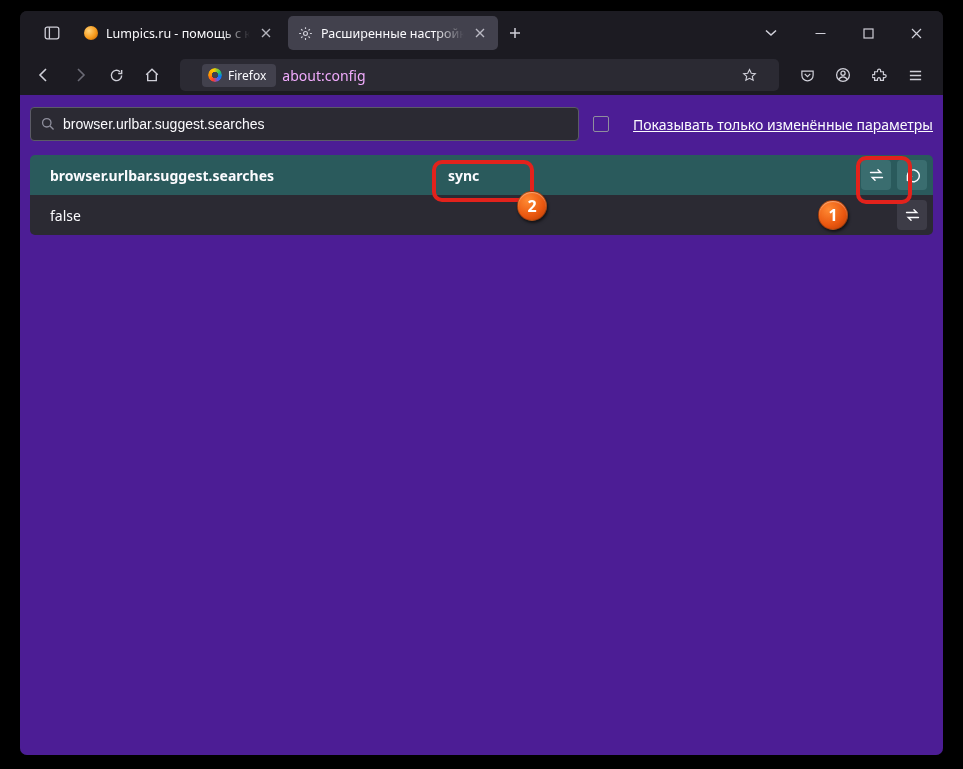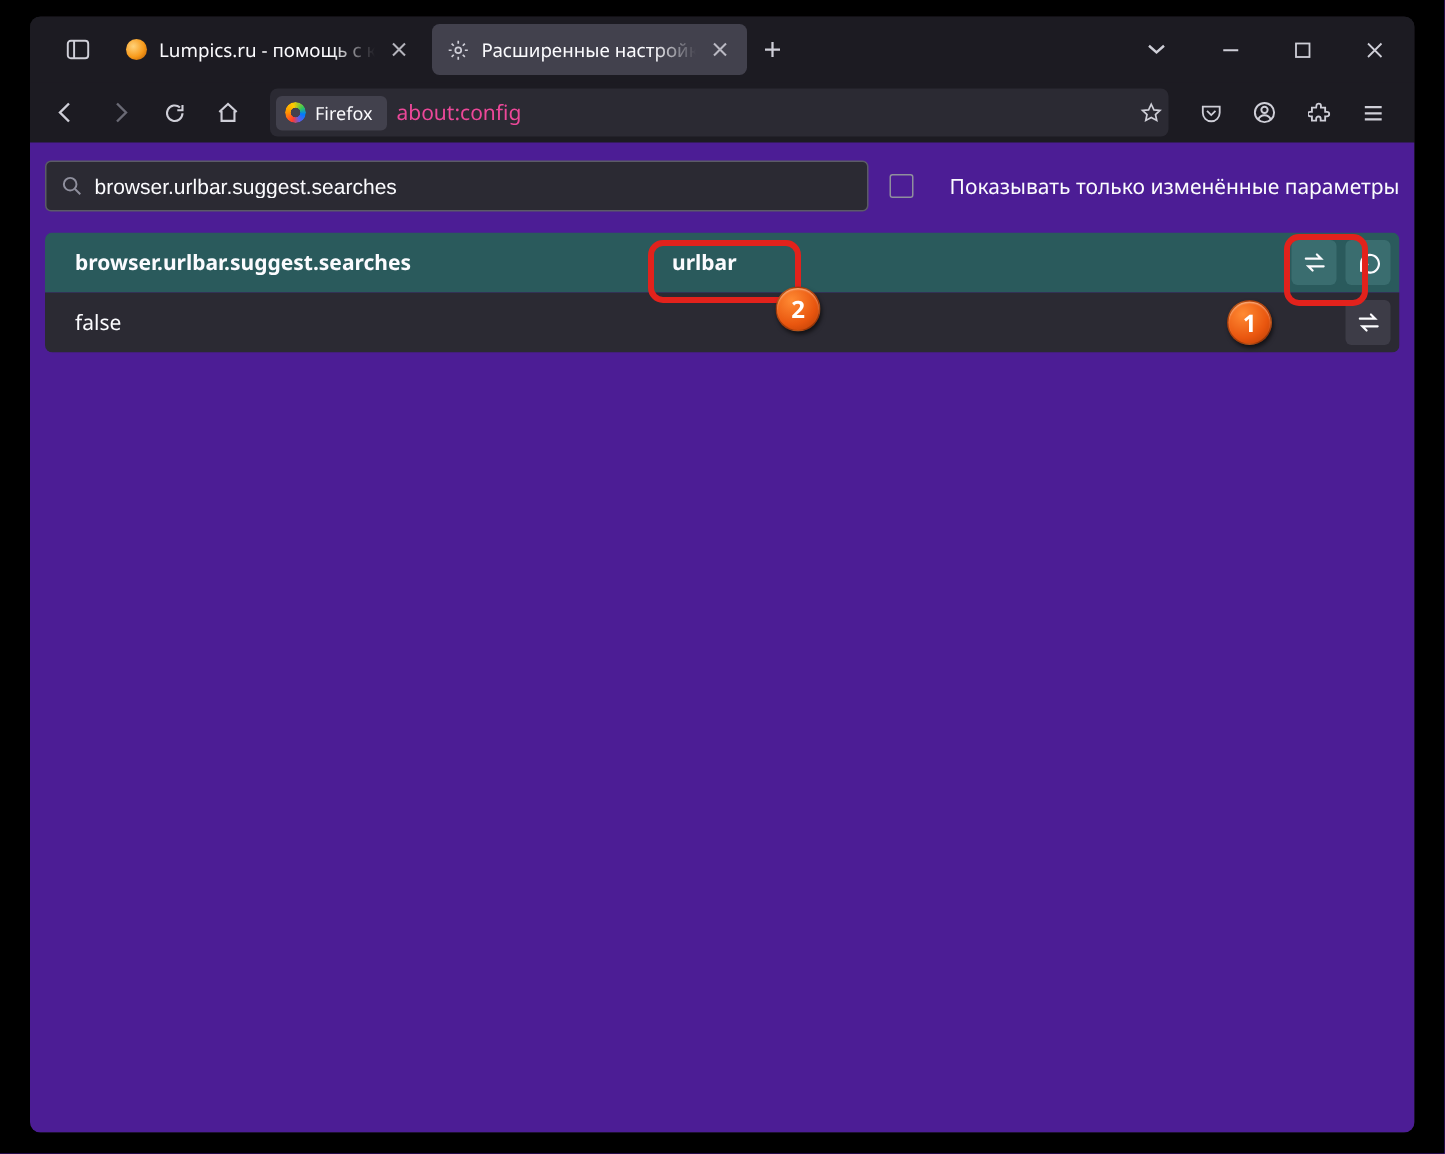--- a/index.html
+++ b/index.html
@@ -54,42 +54,42 @@
   
   .toolbar {
     display:flex; align-items:center; height:40px; padding: 0 8px; gap:4px;
     background:#1c1b22;
   }
   .tool-btn { width:32px; height:32px; border-radius:4px; display:flex;align-items:center;justify-content:center; color:#cfcfd8;}
   .tool-btn.disabled { color:#6a6a75; }
   .urlwrap { flex:1; margin: 0 8px; }
   .urlbar {
     display:flex; align-items:center; height:32px; background:#2b2a33;
-    border-radius:5px; padding: 0 4px; gap:6px;
+    border-radius:5px; padding: 0 22px; gap:6px;
   }
   .identity {
     display:flex;align-items:center;gap:6px;
     background:#42414d;border-radius:4px;padding:3px 10px 3px 6px;
     font-size:12px;
   }
-  .url-text { flex:1; color:#ec4899; font-size:14px; }
+  .url-text { flex:1; color:#f0abfc; font-size:14px; }
   .right-icons { display:flex; align-items:center; gap:4px; padding-right:4px; }
   
   .content { padding: 12px 10px; background:#4c1d95; height: calc(100% - 84px); }
   .controls-row { display:flex; align-items:center; gap:14px; margin-bottom:14px; }
   .search-box {
     flex: 1; display:flex; align-items:center; height:34px;
     background:#2b2a33; border:1px solid #5b5b66; border-radius:4px;
     padding: 0 10px; gap:8px;
     max-width: 568px;
   }
   .search-box input {
     flex:1; background:transparent; border:0; outline:0; color:#fbfbfe; font-size:14px;
   }
-  .checkbox-row { display:flex; align-items:center; gap:24px; font-size:14px; color:#fbfbfe; }
+  .checkbox-row { display:flex; align-items:center; gap:24px; font-size:14px; color:#fbfbfe;text-decoration:underline; }
   .checkbox { width:16px;height:16px;border:1px solid #8f8f9d;border-radius:2px;display:inline-block; }
   .results { border-radius:5px; overflow:hidden; }
   .row {
     display:flex; align-items:center; height:40px;
     padding-left:20px; padding-right:6px;
     background:#2b2a33;
   }
   .row.highlight { background:#2a5a5c; }
   .row .pref-name { width: 398px; font-size:14px; }
   .row.highlight .pref-name { font-weight:700; }
@@ -266,21 +266,21 @@
       </div>
       <label class="checkbox-row">
         <span class="checkbox"></span>
         <span>Показывать только изменённые параметры</span>
       </label>
     </div>
 
     <div class="results">
       <div class="row highlight">
         <span class="pref-name">browser.urlbar.suggest.searches</span>
-        <span class="pref-val">urlbar</span>
+        <span class="pref-val">sync</span>
         <div class="actions">
           <div class="act-btn">
             <svg width="17" height="14" viewBox="0 0 20 16" stroke="currentColor" fill="none" stroke-width="1.7" stroke-linecap="round">
                 <path d="M3 5h12l-3.3-3.3M17 11H5l3.3 3.3"></path>
               </svg>
           </div>
           <div class="act-btn reset-btn">
             <svg width="17" height="15" viewBox="0 0 20 16" stroke="currentColor" fill="none" stroke-width="1.7" stroke-linecap="round">
                 <path d="M4 9a7 7 0 1 1 2.3 4.6M4 14v-5h5"></path>
               </svg>

